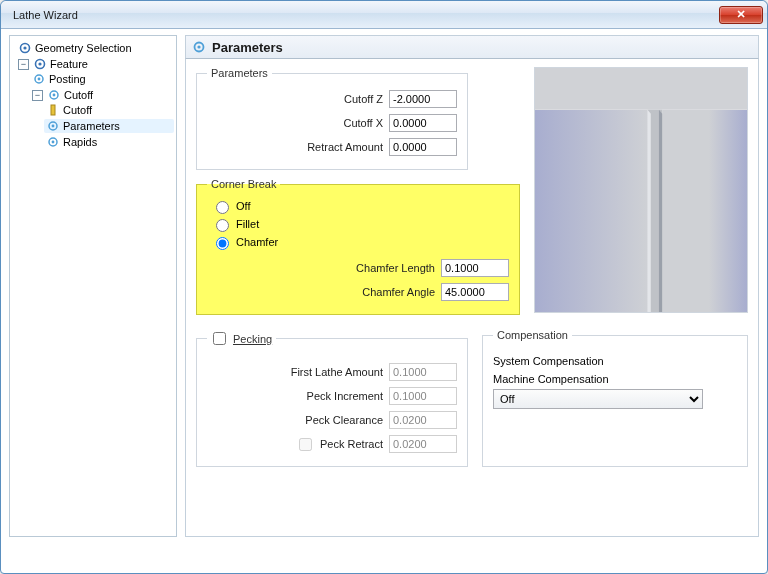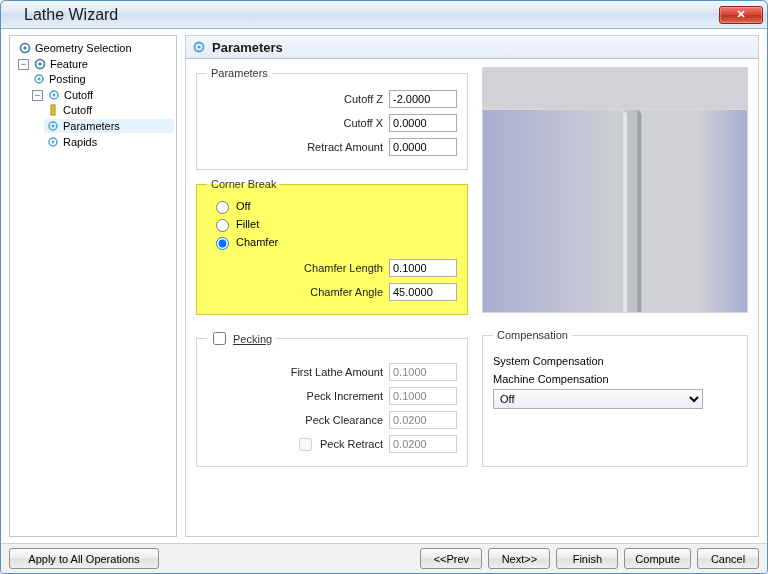--- a/index.html
+++ b/index.html
@@ -7,21 +7,21 @@
   .window {
     width:768px; height:574px; background:#fff;
     border:1px solid #5a8fbf; border-radius:6px 6px 4px 4px;
     box-shadow:0 0 4px rgba(0,0,0,.3); position:relative; overflow:hidden;
   }
   .titlebar {
     height:28px; background:linear-gradient(#f2f6fb,#dde8f5 45%,#cfe0f0 46%,#e7f0fa);
     border-bottom:1px solid #9db7d1; display:flex; align-items:center;
     border-radius:6px 6px 0 0; padding:0 4px;
   }
-  .titlebar .title { margin-left:19px; color:#1a1a1a; font-size:16px;text-align:right; }
+  .titlebar .title { margin-left:8px; color:#1a1a1a; font-size:11px;text-align:right; }
   .titlebar .spacer { flex:1; }
   .close-btn {
     width:44px; height:18px; border-radius:3px;
     background:linear-gradient(#e97e72,#d9432f 48%,#c1301a 52%,#dd6b55);
     border:1px solid #8f2414; color:#fff; display:flex;
     align-items:center; justify-content:center; font-weight:bold; font-size:11px;
     box-shadow:inset 0 0 0 1px rgba(255,255,255,.25);
   }
   .body { position:absolute; top:28px; bottom:30px; left:0; right:0; padding:6px 8px; background:#fff; display:flex; gap:8px; }
   .footer {
@@ -72,21 +72,21 @@
   fieldset legend { padding:0 4px; color:#333; }
   .form-row { display:flex; align-items:center; justify-content:flex-end; gap:6px; height:24px; }
   .form-row label { text-align:right; color:#222; }
   .form-row input[type=text] {
     width:68px; height:18px; border:1px solid #abadb3; padding:0 3px; background:#fff;
   }
   .form-row input[type=text][disabled]{ color:#888; background:#fff; border-color:#cfcfcf; }
 
   fieldset.params { width:272px; }
   fieldset.corner {
-    width:272px; margin-top:8px; background:#ffff66; border-color:#cbcb3a;
+    width:324px; margin-top:8px; background:#ffff66; border-color:#cbcb3a;
   }
   fieldset.corner .radio-stack { display:flex; flex-direction:column; gap:2px; padding-left:4px; margin-bottom:6px; }
   fieldset.corner .radio-stack label { display:flex; align-items:center; gap:4px; }
 
   fieldset.pecking { width:272px; }
   fieldset.pecking .chk { display:flex; align-items:center; gap:4px; margin-bottom:4px; padding-left:2px; }
 
   fieldset.comp { flex:1; }
   fieldset.comp .blk { margin:6px 0 4px 0; }
   fieldset.comp label.small { display:block; margin:4px 0 4px 0; }
@@ -314,23 +314,14 @@
                 <option>Off</option>
               </select>
             </div>
           </fieldset>
         </div>
 
       </div>
     </div>
   </div>
 
-  <div class="footer">
-    <button class="win wide">Apply to All Operations</button>
-    <span class="gap"></span>
-    <button class="win">&lt;&lt;Prev</button>
-    <button class="win">Next&gt;&gt;</button>
-    <button class="win">Finish</button>
-    <button class="win">Compute</button>
-    <button class="win">Cancel</button>
-  </div>
 
 </div>
 
 </body></html>

